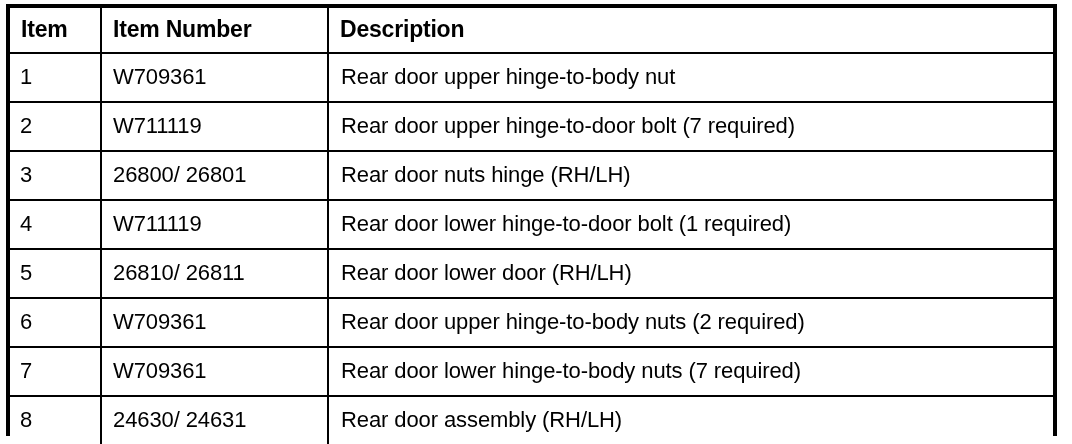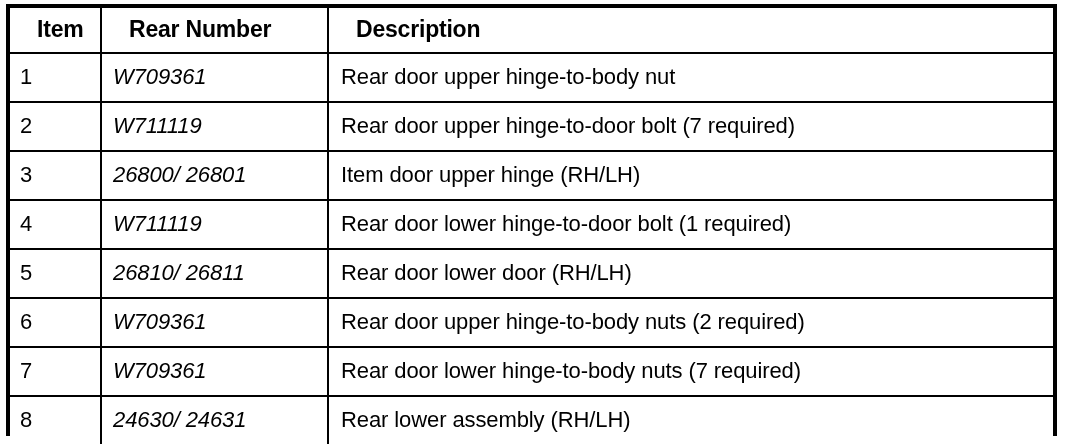--- a/index.html
+++ b/index.html
@@ -43,21 +43,21 @@
   }
 
   table.parts-table col.col-item        { width: 91px; }
   table.parts-table col.col-partnumber  { width: 227px; }
   table.parts-table col.col-description { width: auto; }
 
   table.parts-table th,
   table.parts-table td {
     border-right: 2px solid #000000;
     border-bottom: 2px solid #000000;
-    padding: 0 0 0 27px;
+    padding: 0 0 0 11px;
     text-align: left;
     vertical-align: middle;
     height: 47px;
     line-height: 1.1;
     white-space: nowrap;
     overflow: hidden;
   }
 
   table.parts-table th:last-child,
   table.parts-table td:last-child {
@@ -79,59 +79,58 @@
     font-weight: normal;
     font-size: 22px;
     letter-spacing: -0.1px;
   }
 
   table.parts-table tbody td.cell-item {
     padding-left: 10px;
   }
   table.parts-table tbody td.cell-partnumber {
     padding-left: 11px;
-    font-style: italic;
   }
   table.parts-table tbody td.cell-description {
     padding-left: 12px;
   }
 </style>
 </head>
 <body>
 
 <div id="page">
   <div id="parts-table-wrap">
     <table class="parts-table">
       <colgroup>
         <col class="col-item">
         <col class="col-partnumber">
         <col class="col-description">
       </colgroup>
       <thead>
         <tr>
           <th>Item</th>
-          <th>Rear Number</th>
+          <th>Item Number</th>
           <th>Description</th>
         </tr>
       </thead>
       <tbody>
         <tr>
           <td class="cell-item">1</td>
           <td class="cell-partnumber">W709361</td>
           <td class="cell-description">Rear door upper hinge-to-body nut</td>
         </tr>
         <tr>
           <td class="cell-item">2</td>
           <td class="cell-partnumber">W711119</td>
           <td class="cell-description">Rear door upper hinge-to-door bolt (7 required)</td>
         </tr>
         <tr>
           <td class="cell-item">3</td>
           <td class="cell-partnumber">26800/ 26801</td>
-          <td class="cell-description">Item door upper hinge (RH/LH)</td>
+          <td class="cell-description">Rear door nuts hinge (RH/LH)</td>
         </tr>
         <tr>
           <td class="cell-item">4</td>
           <td class="cell-partnumber">W711119</td>
           <td class="cell-description">Rear door lower hinge-to-door bolt (1 required)</td>
         </tr>
         <tr>
           <td class="cell-item">5</td>
           <td class="cell-partnumber">26810/ 26811</td>
           <td class="cell-description">Rear door lower door (RH/LH)</td>
@@ -142,18 +141,18 @@
           <td class="cell-description">Rear door upper hinge-to-body nuts (2 required)</td>
         </tr>
         <tr>
           <td class="cell-item">7</td>
           <td class="cell-partnumber">W709361</td>
           <td class="cell-description">Rear door lower hinge-to-body nuts (7 required)</td>
         </tr>
         <tr>
           <td class="cell-item">8</td>
           <td class="cell-partnumber">24630/ 24631</td>
-          <td class="cell-description">Rear lower assembly (RH/LH)</td>
+          <td class="cell-description">Rear door assembly (RH/LH)</td>
         </tr>
       </tbody>
     </table>
   </div>
 </div>
 
 </body></html>

